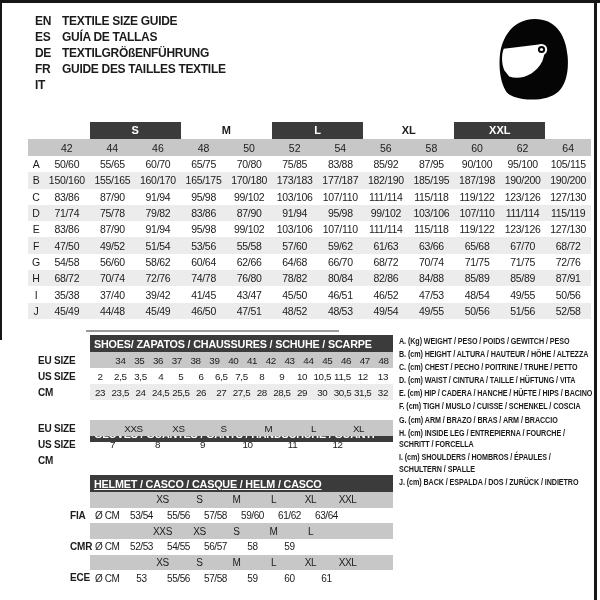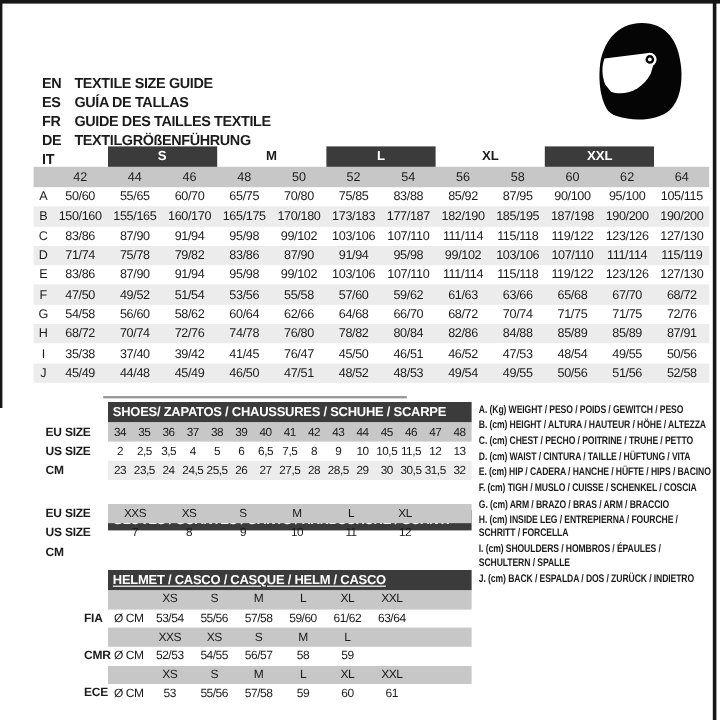--- a/index.html
+++ b/index.html
@@ -3,21 +3,21 @@
 <meta charset="utf-8">
 <style>
   html,body{margin:0;padding:0;background:#fff;}
   .page{position:relative;width:600px;height:600px;background:#fff;overflow:hidden;
         font-family:"Liberation Sans",sans-serif;color:#1b1b1b;}
   .frame-top{position:absolute;left:0;top:0;width:600px;height:3px;background:#161616;}
   .frame-right{position:absolute;left:594px;top:0;width:3px;height:600px;background:#161616;}
   .frame-left{position:absolute;left:0;top:0;width:2px;height:340px;background:#161616;}
 
   
-  .langs{position:absolute;left:35px;top:13px;font-weight:bold;font-size:12px;letter-spacing:-0.3px;margin-top:48px;}
+  .langs{position:absolute;left:35px;top:13px;font-weight:bold;font-size:12px;letter-spacing:-0.3px;}
   .lang-row{display:flex;height:16px;align-items:center;}
   .lang-code{width:27px;}
 
   
   .helmet{position:absolute;left:492px;top:15px;width:78px;height:94px;}
 
   
   .mtable{position:absolute;left:28px;top:121px;width:563px;}
   .m-row{display:grid;grid-template-columns:16px repeat(12,1fr);align-items:center;}
   .band-row{height:18px;font-size:11px;font-weight:bold;}
@@ -35,21 +35,21 @@
   .bar{position:absolute;left:90px;width:303px;height:17px;background:#3b3b3b;color:#fff;
        font-weight:bold;font-size:10.8px;letter-spacing:-0.2px;display:flex;align-items:center;padding-left:4px;box-sizing:border-box;}
   .bar-shoes{top:335px;} .bar-gloves{top:425px;} .bar-helmet{top:475px;text-decoration:underline;}
 
   .ltable{position:absolute;left:90px;width:303px;}
   .shoes-rows{top:352px;}
   .l-row{display:grid;align-items:center;height:16px;font-size:9.8px;letter-spacing:-0.4px;}
   .shoes-grid{grid-template-columns:repeat(15,1fr);}
   .gloves-grid{grid-template-columns:repeat(6,45px) 1fr;}
   .helmet-grid{grid-template-columns:33px repeat(6,37px) 1fr;height:15.7px;font-size:10px;}
-  .row-gray{background:#c7c7c7;}
+  .row-gray{background:#c7c7c7;padding-left:21px;}
   .row-alt{background:#ececec;}
   .lcell{text-align:center;white-space:nowrap;}
   .lcell.first{text-align:left;padding-left:5px;}
 
   .side-label{position:absolute;left:38px;height:16px;display:flex;align-items:center;
               font-weight:bold;font-size:10px;letter-spacing:-0.2px;}
   .std-label{left:70px;}
   #lbl-shoes-eu{top:352px;} #lbl-shoes-us{top:368px;} #lbl-shoes-cm{top:384px;}
   #lbl-gloves-eu{top:420px;} #lbl-gloves-us{top:436px;} #lbl-gloves-cm{top:452px;}
   #lbl-fia{top:507px;} #lbl-cmr{top:538px;} #lbl-ece{top:569px;}
@@ -70,26 +70,26 @@
   <div class="langs" id="langs">
       <div class="lang-row">
         <span class="lang-code">EN</span>
         <span class="lang-title">TEXTILE SIZE GUIDE</span>
       </div>
       <div class="lang-row">
         <span class="lang-code">ES</span>
         <span class="lang-title">GUÍA DE TALLAS</span>
       </div>
       <div class="lang-row">
+        <span class="lang-code">DE</span>
+        <span class="lang-title">TEXTILGRÖßENFÜHRUNG</span>
+      </div>
+      <div class="lang-row">
         <span class="lang-code">FR</span>
         <span class="lang-title">GUIDE DES TAILLES TEXTILE</span>
-      </div>
-      <div class="lang-row">
-        <span class="lang-code">DE</span>
-        <span class="lang-title">TEXTILGRÖßENFÜHRUNG</span>
       </div>
       <div class="lang-row">
         <span class="lang-code">IT</span>
       </div>
     </div>
 
   <svg class="helmet" viewBox="0 0 100 118" xmlns="http://www.w3.org/2000/svg">
     <path d="M55 4 C28 4 12 26 10 52 C8.7 68 11 84 17 95 C19 99 23 102 28 103.5 C47 110 73 108 85 97 C95 88 98.5 70 97 52 C94.5 22 80 4 55 4 Z" fill="#050505"></path>
     <path d="M15 42 L60 36.5 C66 36 69.5 40 68.5 45 L64.5 58 C56 75 37 83 22 77.5 L16 70 C12 61 12 50 15 42 Z" fill="#ffffff"></path>
     <circle cx="63.5" cy="43" r="7.2" fill="#ffffff"></circle>
@@ -241,21 +241,21 @@
         <div class="cell">85/89</div>
         <div class="cell">85/89</div>
         <div class="cell">87/91</div>
       </div>
       <div class="m-row data-row">
         <div class="cell">I</div>
         <div class="cell">35/38</div>
         <div class="cell">37/40</div>
         <div class="cell">39/42</div>
         <div class="cell">41/45</div>
-        <div class="cell">76/47</div>
+        <div class="cell">43/47</div>
         <div class="cell">45/50</div>
         <div class="cell">46/51</div>
         <div class="cell">46/52</div>
         <div class="cell">47/53</div>
         <div class="cell">48/54</div>
         <div class="cell">49/55</div>
         <div class="cell">50/56</div>
       </div>
       <div class="m-row data-row alt">
         <div class="cell">J</div>

